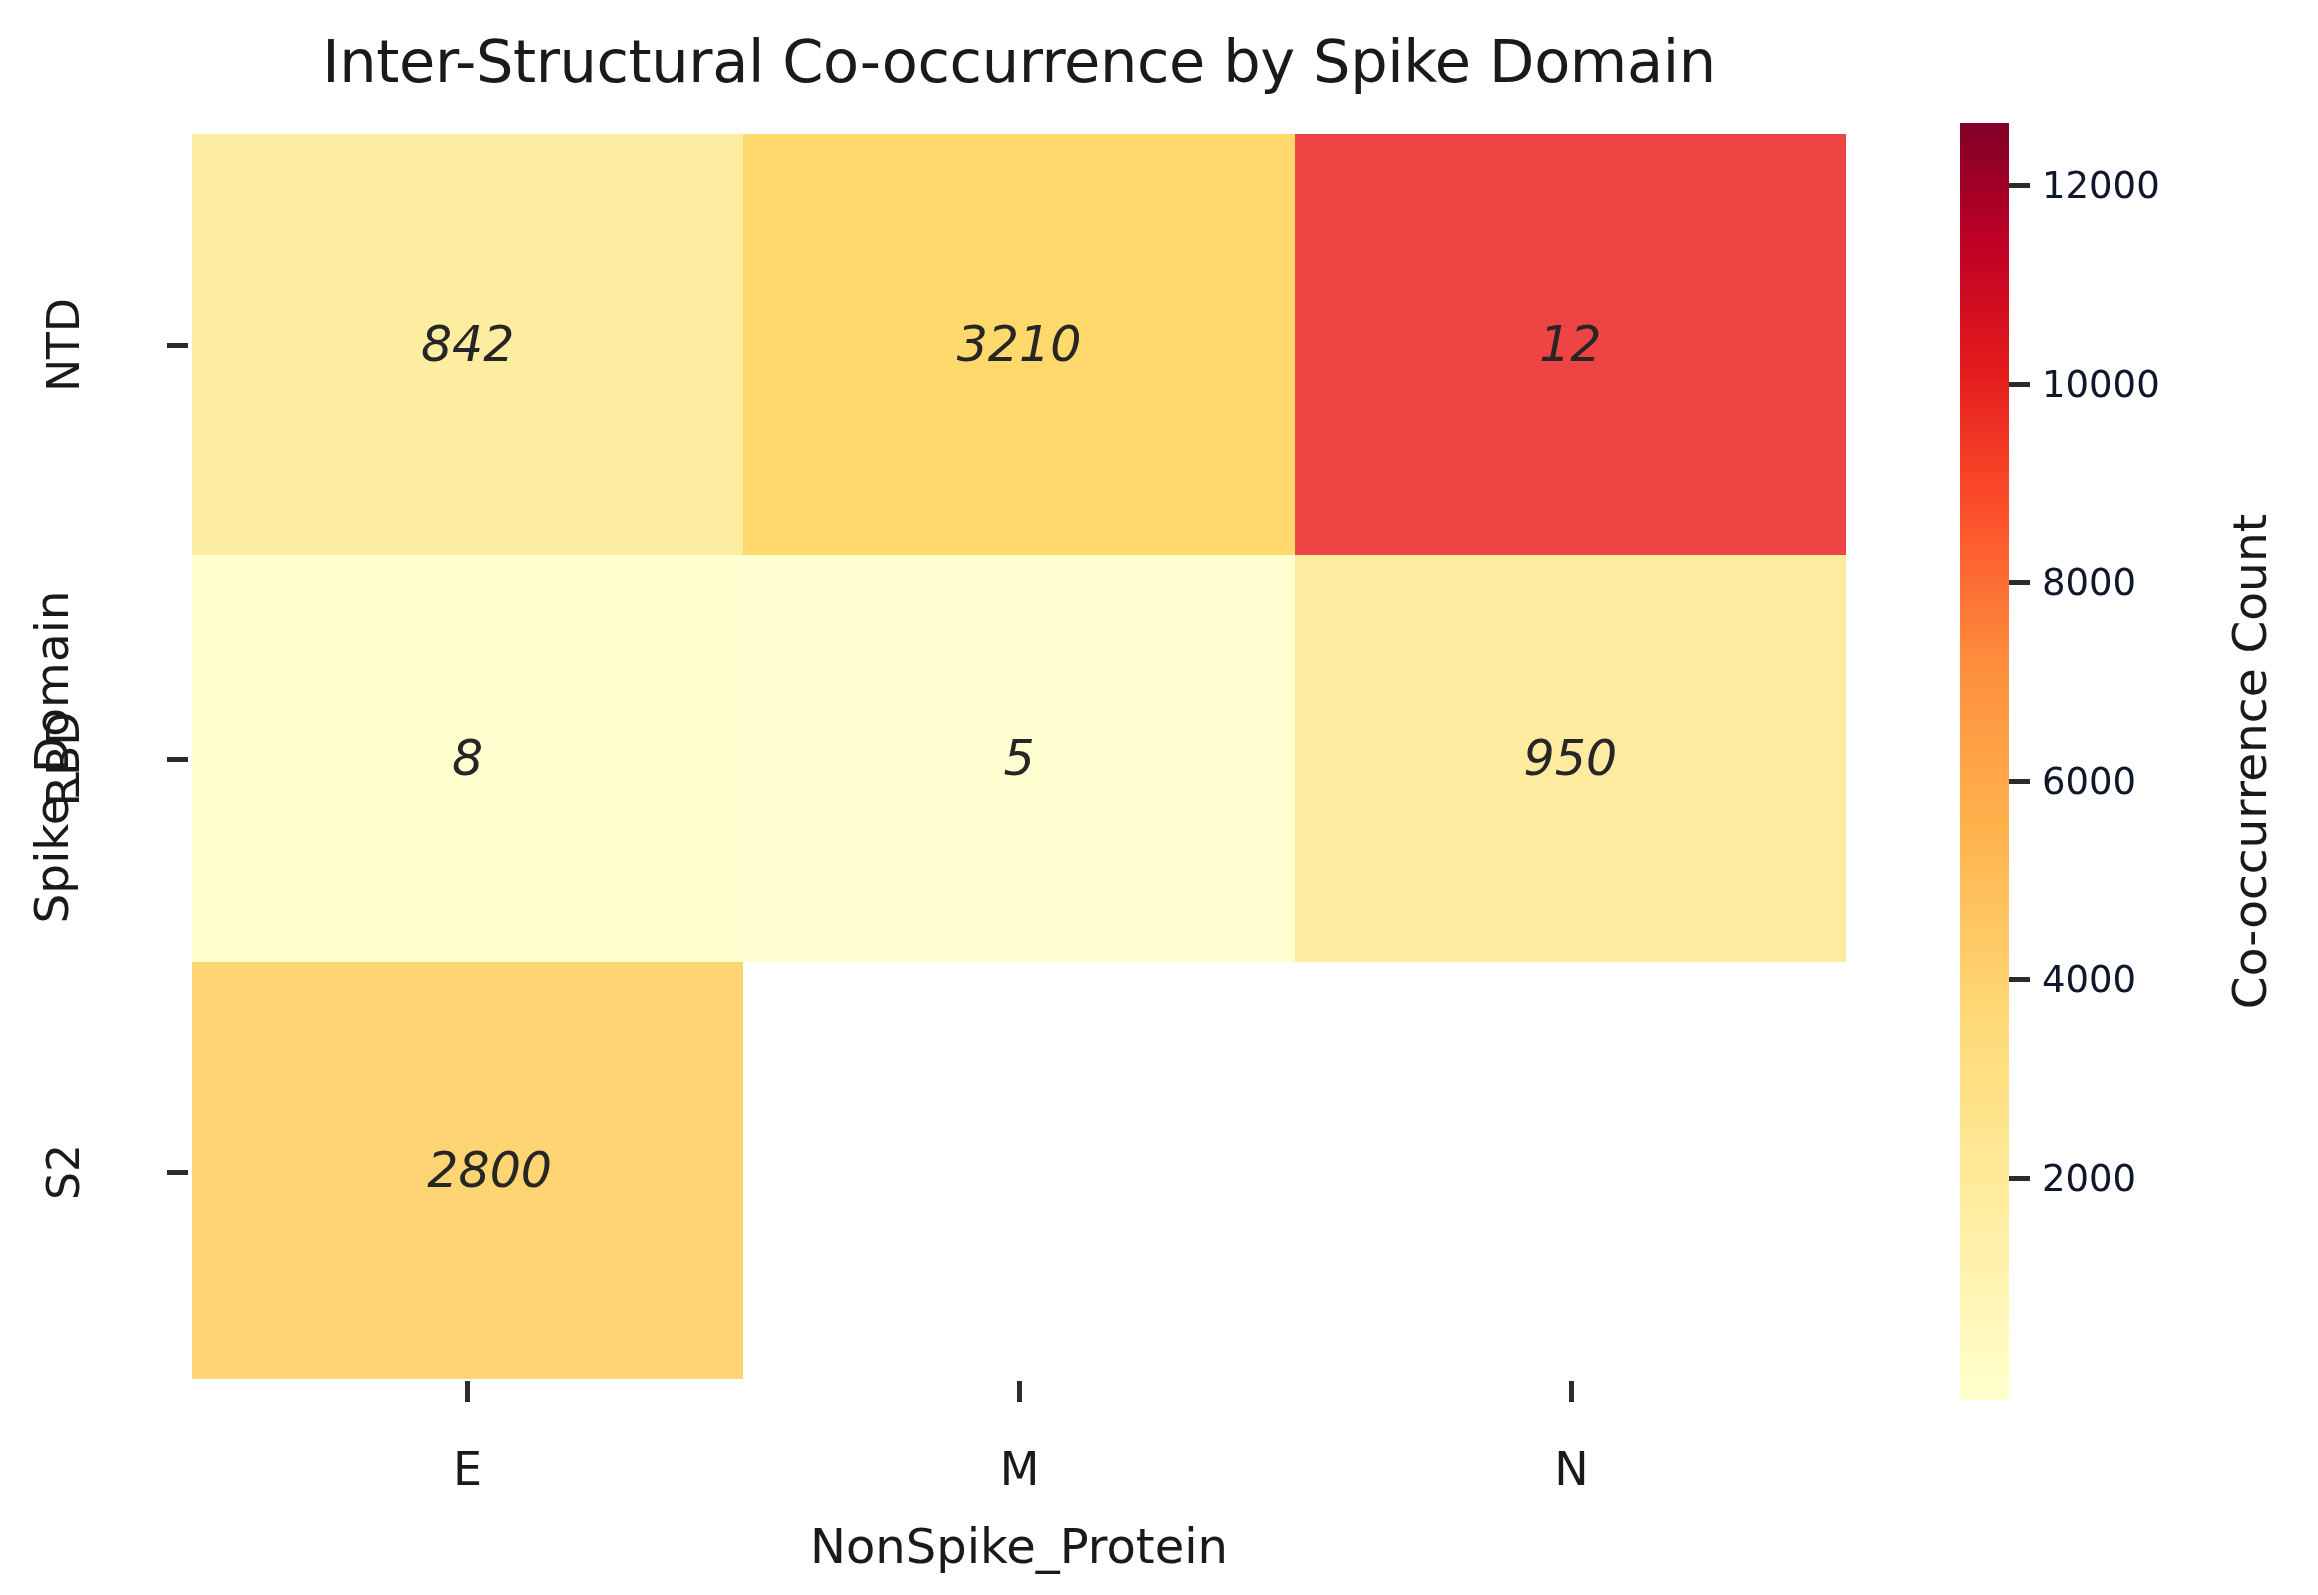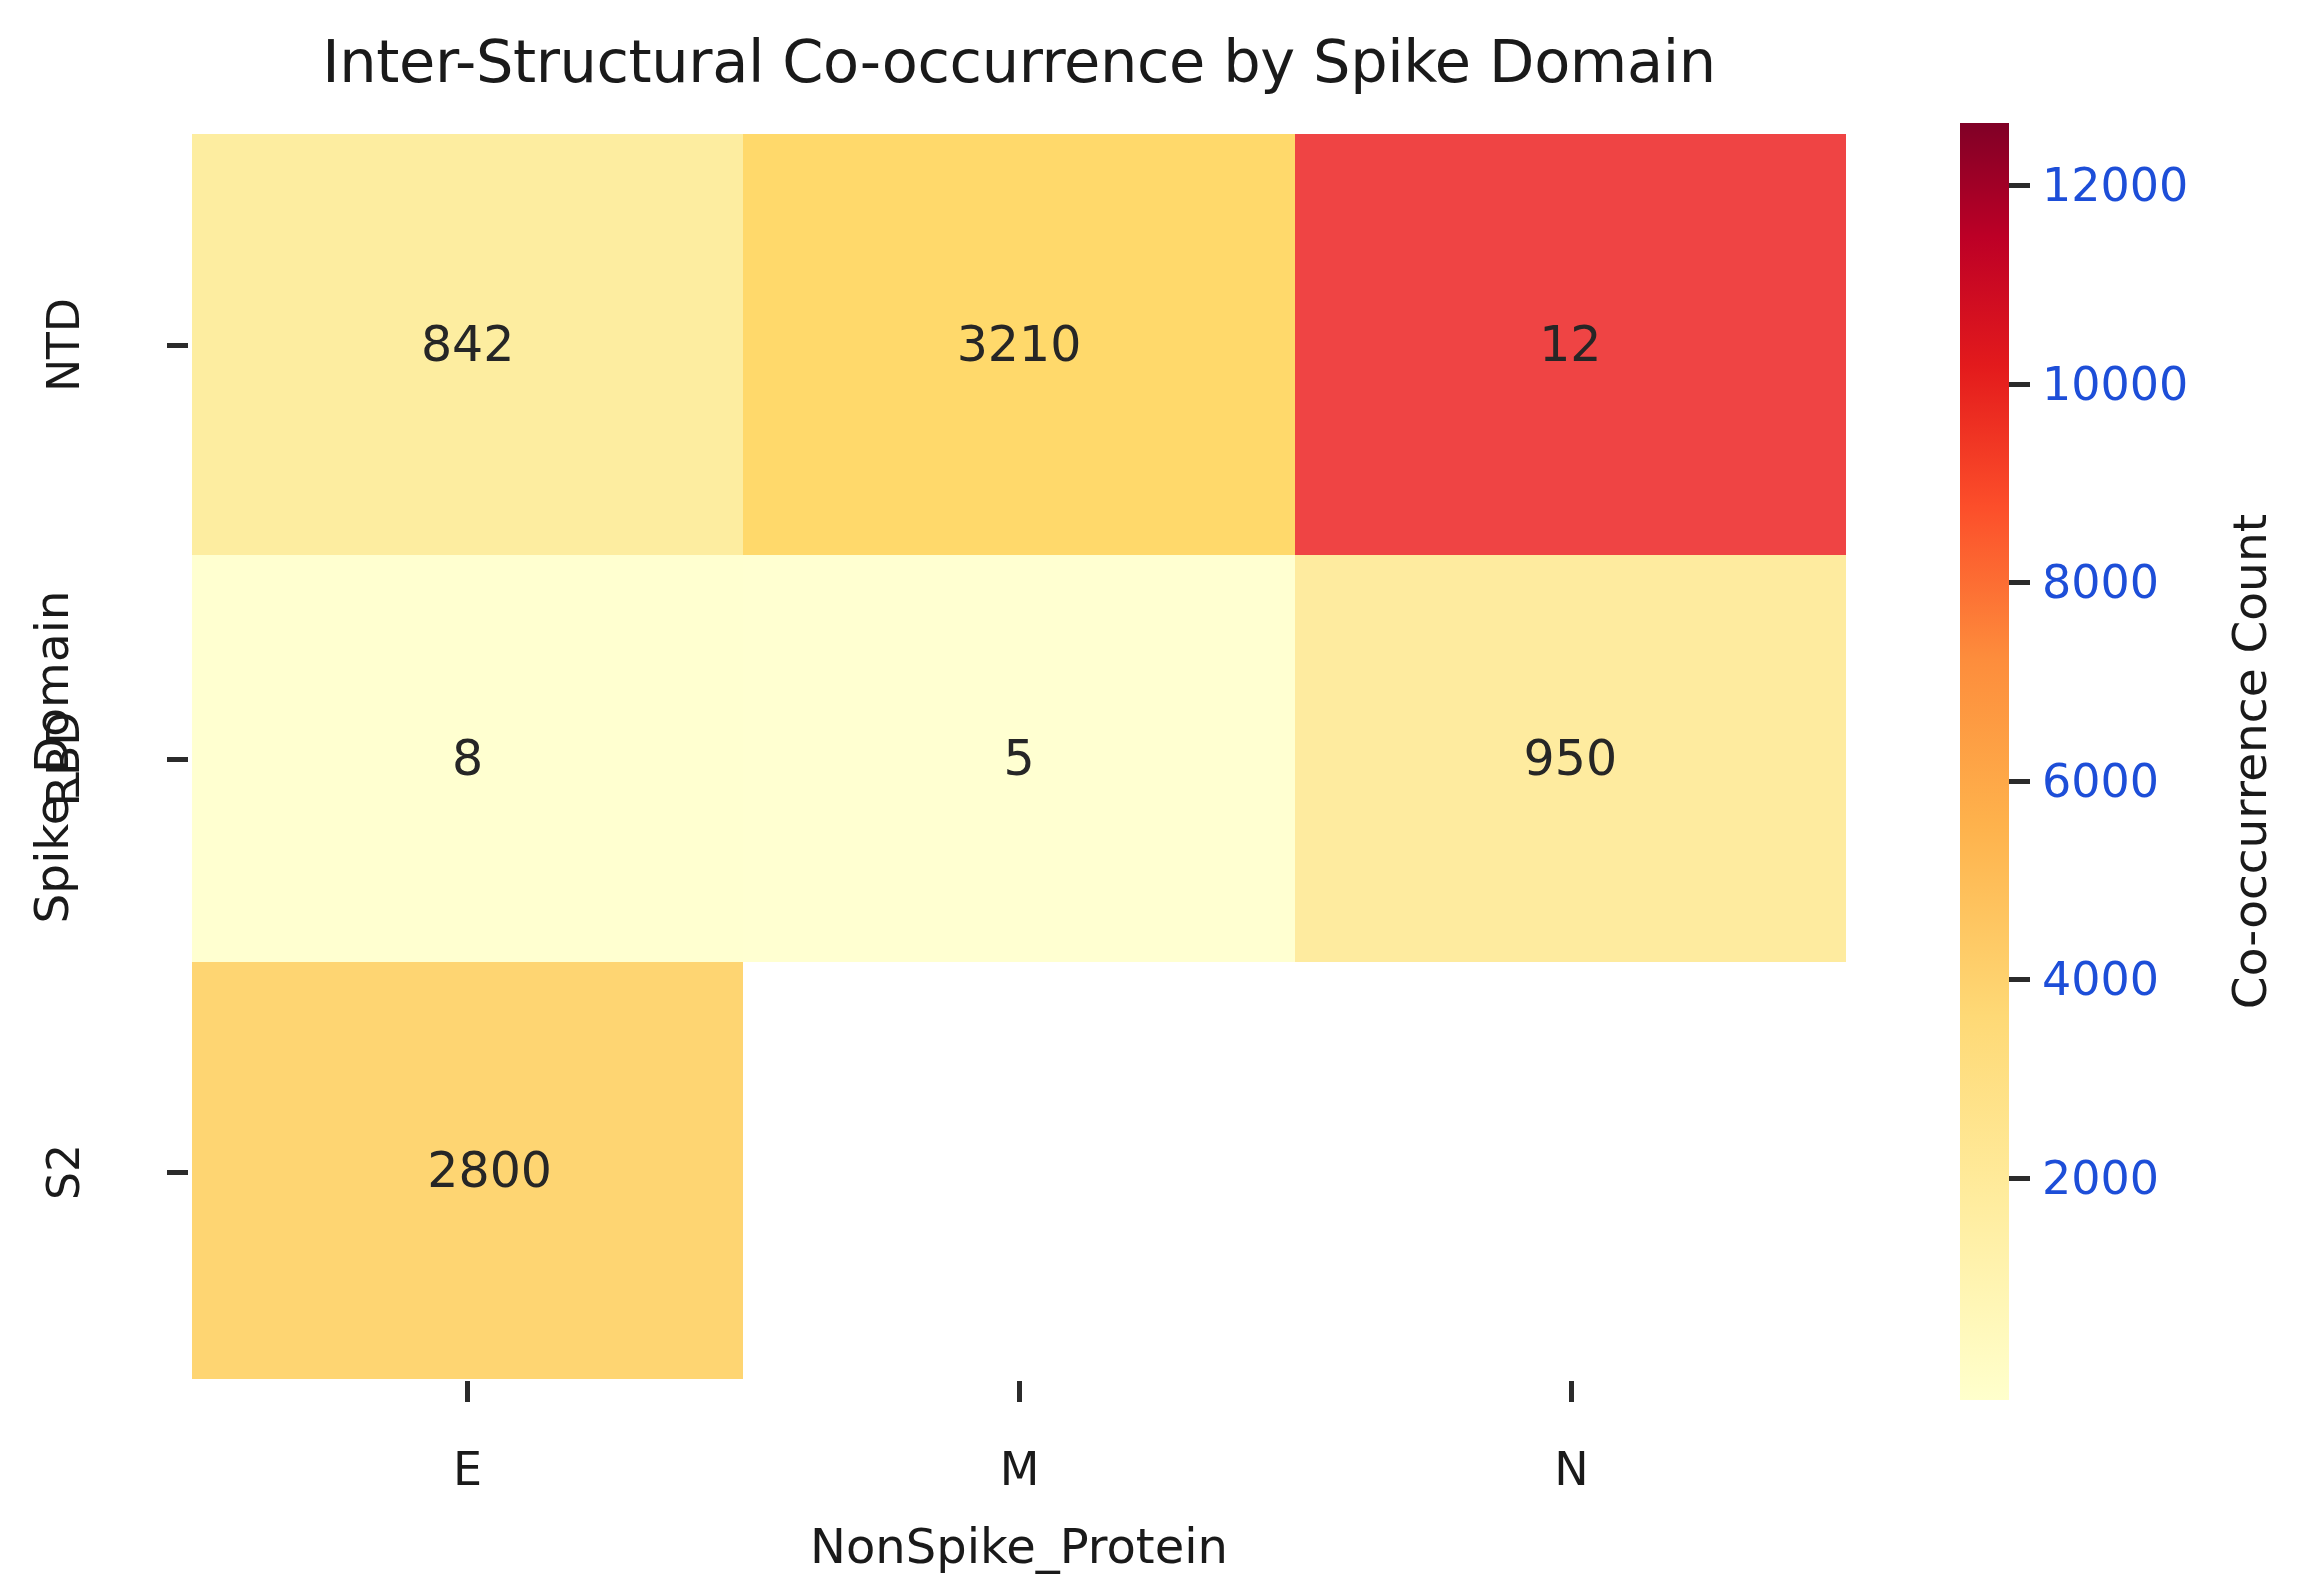--- a/index.html
+++ b/index.html
@@ -44,20 +44,21 @@
     height: 1246px;
     display: grid;
     grid-template-columns: repeat(3, 1fr);
     grid-template-rows: 421px 407px 417px;
   }
   .heat-cell {
     position: relative;
     display: flex;
     align-items: center;
     justify-content: center;
+    font-style: italic;
   }
   .heat-cell .cell-value {
     font-size: 49px;
     line-height: 1;
     user-select: none;
   }
 
   
   #y-axis-label {
     position: absolute;
@@ -145,22 +146,22 @@
   .cbar-tick-mark {
     position: absolute;
     left: 49px;
     width: 20.6px;
     height: 4.7px;
     background: #2b2b2b;
   }
   .cbar-tick-label {
     position: absolute;
     left: 82px;
-    font-size: 46px;
-    color: #1d4ed8;
+    font-size: 37px;
+    color: #0f172a;
     white-space: nowrap;
     transform: translateY(-50%);
   }
   #colorbar-label {
     position: absolute;
     left: 0;
     top: 0;
     width: 1277px;
     height: 52px;
     transform: rotate(-90deg);

